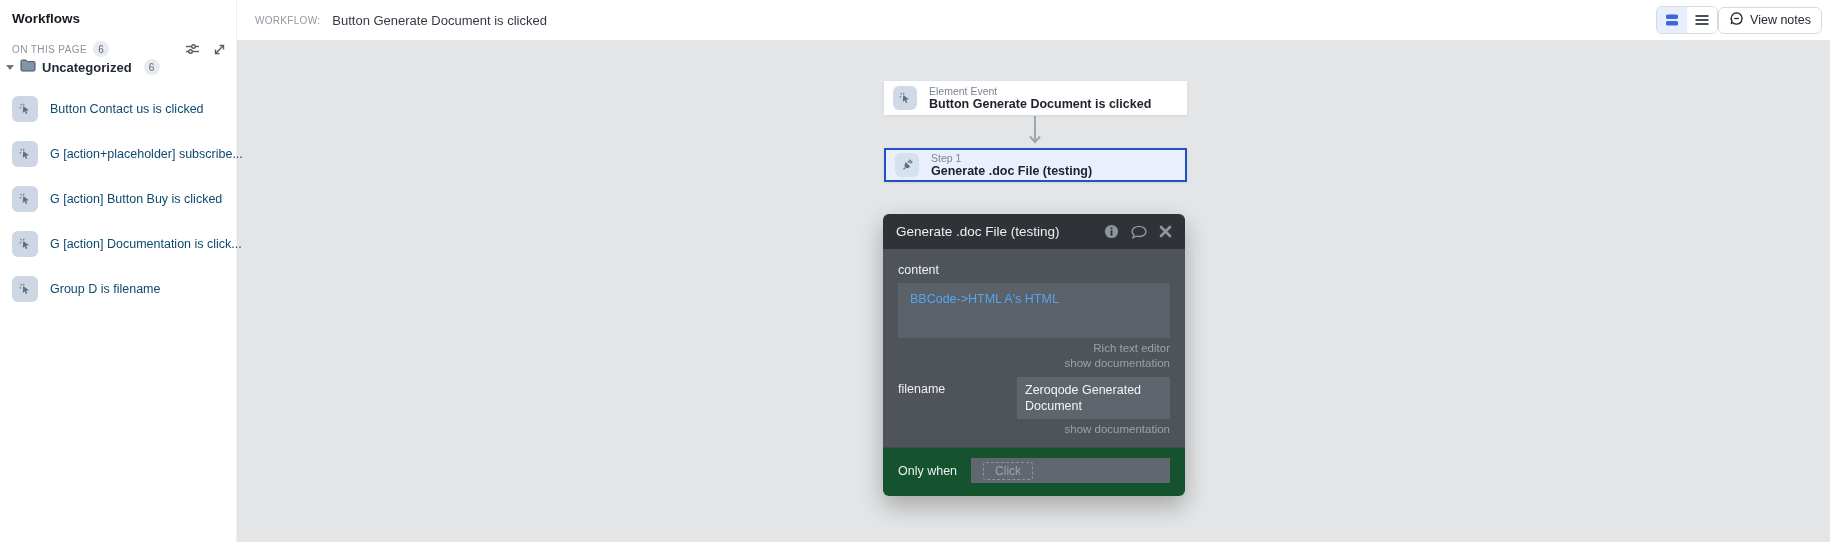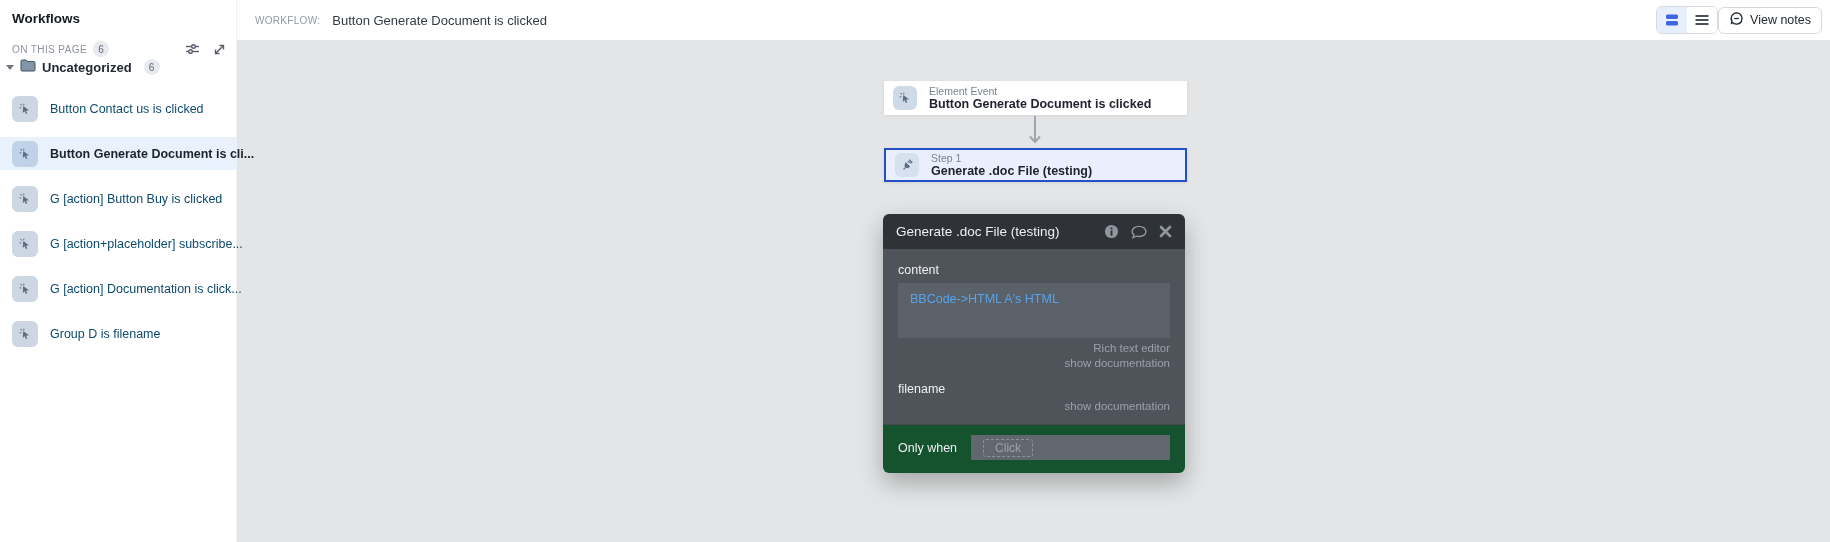--- a/index.html
+++ b/index.html
@@ -114,52 +114,41 @@
         <span class="chip">
             <svg width="14" height="14" viewBox="0 0 16 16">
               <path d="M6 4.5 L12.5 9.5 L9.2 9.9 L10.6 13 L9 13.7 L7.7 10.6 L5.4 12.7 Z" fill="#5d6e84"></path>
               <line x1="3" y1="2.5" x2="4.4" y2="4" stroke="#5d6e84" stroke-width="1.2"></line>
               <line x1="1.8" y1="6.5" x2="3.8" y2="6.8" stroke="#5d6e84" stroke-width="1.2"></line>
               <line x1="6.5" y1="1.8" x2="6.7" y2="3.8" stroke="#5d6e84" stroke-width="1.2"></line>
             </svg>
           </span>
         <span class="sb-item-label">Button Contact us is clicked</span>
       </div>
-      <div class="sb-item selected">
-        <span class="chip">
-            <svg width="14" height="14" viewBox="0 0 16 16">
-              <path d="M6 4.5 L12.5 9.5 L9.2 9.9 L10.6 13 L9 13.7 L7.7 10.6 L5.4 12.7 Z" fill="#5d6e84"></path>
-              <line x1="3" y1="2.5" x2="4.4" y2="4" stroke="#5d6e84" stroke-width="1.2"></line>
-              <line x1="1.8" y1="6.5" x2="3.8" y2="6.8" stroke="#5d6e84" stroke-width="1.2"></line>
-              <line x1="6.5" y1="1.8" x2="6.7" y2="3.8" stroke="#5d6e84" stroke-width="1.2"></line>
-            </svg>
-          </span>
-        <span class="sb-item-label">Button Generate Document is cli...</span>
+      <div class="sb-item">
+        <span class="chip">
+            <svg width="14" height="14" viewBox="0 0 16 16">
+              <path d="M6 4.5 L12.5 9.5 L9.2 9.9 L10.6 13 L9 13.7 L7.7 10.6 L5.4 12.7 Z" fill="#5d6e84"></path>
+              <line x1="3" y1="2.5" x2="4.4" y2="4" stroke="#5d6e84" stroke-width="1.2"></line>
+              <line x1="1.8" y1="6.5" x2="3.8" y2="6.8" stroke="#5d6e84" stroke-width="1.2"></line>
+              <line x1="6.5" y1="1.8" x2="6.7" y2="3.8" stroke="#5d6e84" stroke-width="1.2"></line>
+            </svg>
+          </span>
+        <span class="sb-item-label">G [action+placeholder] subscribe...</span>
       </div>
       <div class="sb-item">
         <span class="chip">
             <svg width="14" height="14" viewBox="0 0 16 16">
               <path d="M6 4.5 L12.5 9.5 L9.2 9.9 L10.6 13 L9 13.7 L7.7 10.6 L5.4 12.7 Z" fill="#5d6e84"></path>
               <line x1="3" y1="2.5" x2="4.4" y2="4" stroke="#5d6e84" stroke-width="1.2"></line>
               <line x1="1.8" y1="6.5" x2="3.8" y2="6.8" stroke="#5d6e84" stroke-width="1.2"></line>
               <line x1="6.5" y1="1.8" x2="6.7" y2="3.8" stroke="#5d6e84" stroke-width="1.2"></line>
             </svg>
           </span>
         <span class="sb-item-label">G [action] Button Buy is clicked</span>
-      </div>
-      <div class="sb-item">
-        <span class="chip">
-            <svg width="14" height="14" viewBox="0 0 16 16">
-              <path d="M6 4.5 L12.5 9.5 L9.2 9.9 L10.6 13 L9 13.7 L7.7 10.6 L5.4 12.7 Z" fill="#5d6e84"></path>
-              <line x1="3" y1="2.5" x2="4.4" y2="4" stroke="#5d6e84" stroke-width="1.2"></line>
-              <line x1="1.8" y1="6.5" x2="3.8" y2="6.8" stroke="#5d6e84" stroke-width="1.2"></line>
-              <line x1="6.5" y1="1.8" x2="6.7" y2="3.8" stroke="#5d6e84" stroke-width="1.2"></line>
-            </svg>
-          </span>
-        <span class="sb-item-label">G [action+placeholder] subscribe...</span>
       </div>
       <div class="sb-item">
         <span class="chip">
             <svg width="14" height="14" viewBox="0 0 16 16">
               <path d="M6 4.5 L12.5 9.5 L9.2 9.9 L10.6 13 L9 13.7 L7.7 10.6 L5.4 12.7 Z" fill="#5d6e84"></path>
               <line x1="3" y1="2.5" x2="4.4" y2="4" stroke="#5d6e84" stroke-width="1.2"></line>
               <line x1="1.8" y1="6.5" x2="3.8" y2="6.8" stroke="#5d6e84" stroke-width="1.2"></line>
               <line x1="6.5" y1="1.8" x2="6.7" y2="3.8" stroke="#5d6e84" stroke-width="1.2"></line>
             </svg>
           </span>
@@ -279,20 +268,21 @@
         <div class="fld-label">content</div>
         <div class="content-box">
           <span class="content-expr">BBCode-&gt;HTML A's HTML</span>
         </div>
         <div class="doc-links">
           <span>Rich text editor</span><br>
           <span>show documentation</span>
         </div>
         <div class="filename-row">
           <span class="fld-label">filename</span>
+          <span class="filename-input">Zeroqode Generated Document</span>
         </div>
         <div class="doc-links">
           <span>show documentation</span>
         </div>
       </div>
 
       <div class="panel-lower">
         <div class="onlywhen-row">
           <span class="fld-label">Only when</span>
           <span class="onlywhen-input">

